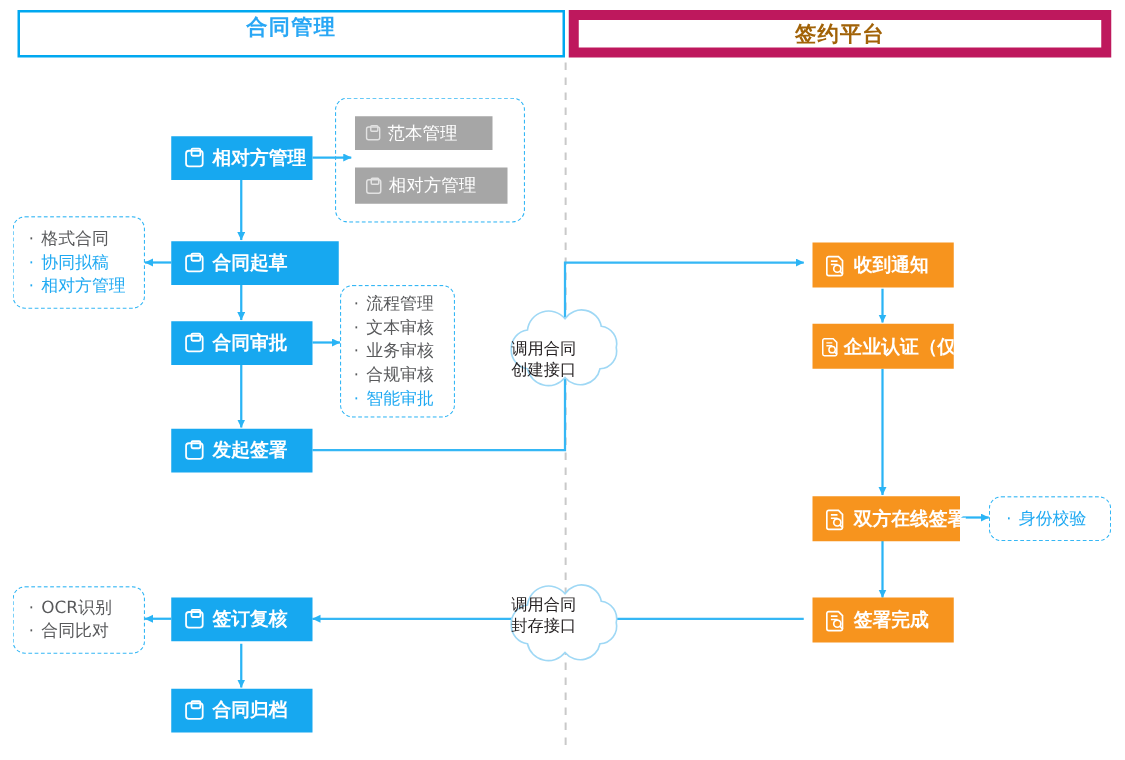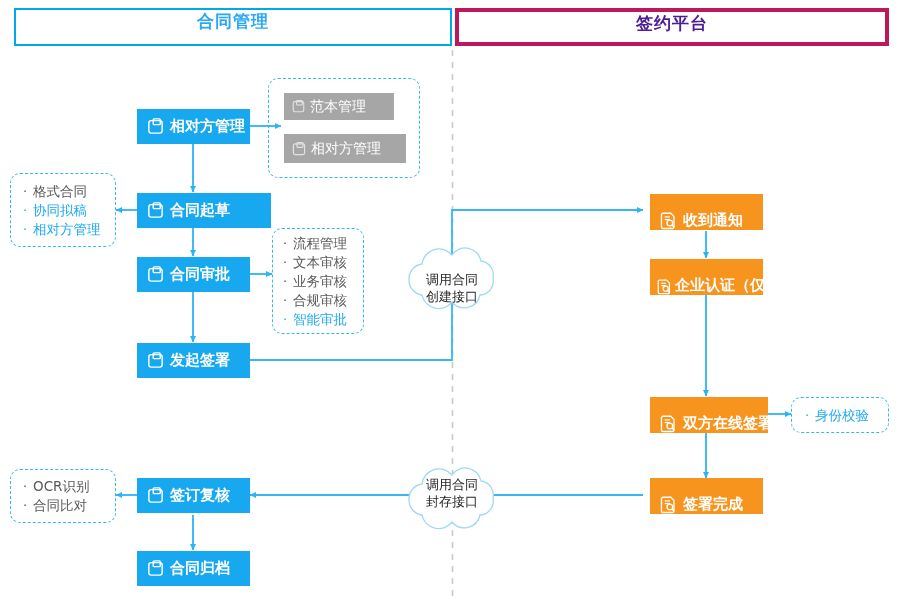--- a/index.html
+++ b/index.html
@@ -11,30 +11,30 @@
   #stage{position:absolute;left:0;top:0;width:900px;height:608px;}
   svg#wires{position:absolute;left:0;top:0;width:900px;height:608px;pointer-events:none;}
 
   
   .lane{
     position:absolute;top:8px;height:38px;box-sizing:border-box;
     display:flex;align-items:flex-start;justify-content:center;
     background:#ffffff;font-weight:bold;font-size:17px;letter-spacing:1px;
   }
   .lane.blue{left:14px;width:438px;border:2px solid #00a8f0;color:#29a7f5;}
-  .lane.orange{left:455px;width:434px;border:4px solid #be185d;color:#4c1d95;}
+  .lane.orange{left:455px;width:434px;border:8px solid #be185d;color:#a16207;}
 
   
   .node{
     position:absolute;box-sizing:border-box;
     display:flex;align-items:center;
     color:#ffffff;font-size:15px;font-weight:bold;white-space:nowrap;
   }
   .node.blue{background:#17a8f0;}
-  .node.orange{background:#f7941e;align-items:flex-end;}
+  .node.orange{background:#f7941e;}
   .node .ico{flex:0 0 auto;display:flex;align-items:center;justify-content:center;}
   .node .txt{margin-left:5px;}
 
   
   .graybox{
     position:absolute;background:#a6a6a6;color:#ffffff;box-sizing:border-box;
     display:flex;align-items:center;font-size:14px;white-space:nowrap;
   }
   .graybox .ico{flex:0 0 auto;display:flex;align-items:center;justify-content:center;}
   .graybox .txt{margin-left:4px;}
@@ -55,21 +55,21 @@
   .bullets .dot{
     width:10px;flex:0 0 10px;text-align:center;margin-right:3px;font-size:13px;
   }
   .li.gray{color:#58595b;}
   .li.gray .dot{color:#58595b;}
   .li.blue{color:#1fa9f2;}
   .li.blue .dot{color:#1fa9f2;}
 
   
   .cloudlbl{
-    position:absolute;text-align:center;color:#231f20;
+    position:absolute;text-align:left;color:#231f20;
     font-size:13px;line-height:17px;white-space:nowrap;
   }
 </style>
 </head>
 <body>
 
 <div id="stage">
 
   <svg id="wires" viewBox="0 0 900 608" xmlns="http://www.w3.org/2000/svg">
     <defs>

